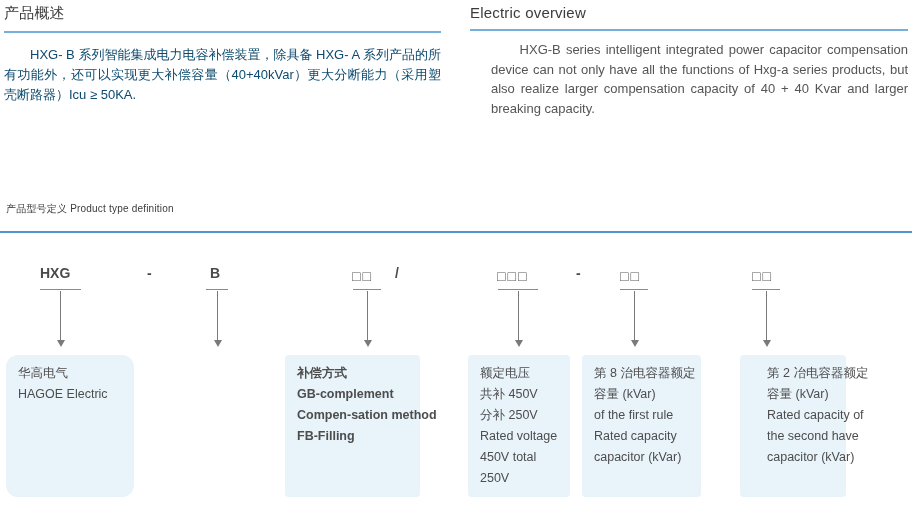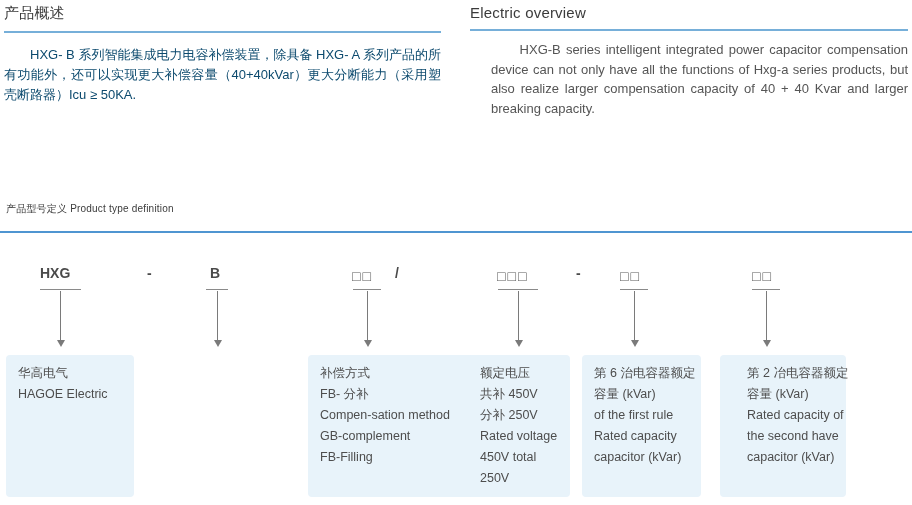--- a/index.html
+++ b/index.html
@@ -44,26 +44,26 @@
     position:absolute; top:106px; width:0; height:0;
     border-left:4px solid transparent; border-right:4px solid transparent;
     border-top:7px solid #7a7a7a;
   }
   .dbox {
     position:absolute; top:121px; height:142px;
     background:#e8f3fa; border-radius:4px;
     padding:8px 12px; color:#4d4d4d;
   }
   .dbox .ln { font-size:12.5px; line-height:21px; white-space:nowrap; }
-  .b1 { left:6px;   width:128px; }
+  .b1 { left:6px;   width:128px;border-radius:12px; }
   .b2 { left:145px; width:138px; }
-  .b3 { left:308px; width:170px; }
+  .b3 { left:285px; width:135px;font-weight:bold; }
   .b4 { left:468px; width:102px; }
   .b5 { left:582px; width:119px; }
-  .b6 { left:720px; width:126px;padding-left:27px; }
+  .b6 { left:740px; width:106px;padding-left:27px; }
   
   .x1l{left:60px}  .x1h{left:56.5px}
   .x2l{left:217px} .x2h{left:213.5px}
   .x3l{left:367px} .x3h{left:363.5px}
   .x4l{left:518px} .x4h{left:514.5px}
   .x5l{left:634px} .x5h{left:630.5px}
   .x6l{left:766px} .x6h{left:762.5px}
 </style>
 </head>
 <body>
@@ -118,37 +118,36 @@
       <div class="ahead x6h"></div>
 
     <div class="dbox b1">
       <div class="ln">华高电气</div>
       <div class="ln">HAGOE Electric</div>
     </div>
 
 
     <div class="dbox b3">
       <div class="ln">补偿方式</div>
-      <div class="ln">FB- 分补</div>
+      <div class="ln">GB-complement</div>
       <div class="ln">Compen-sation method</div>
-      <div class="ln">GB-complement</div>
       <div class="ln">FB-Filling</div>
     </div>
 
     <div class="dbox b4">
       <div class="ln">额定电压</div>
       <div class="ln">共补 450V</div>
       <div class="ln">分补 250V</div>
       <div class="ln">Rated voltage</div>
       <div class="ln">450V total</div>
       <div class="ln">250V</div>
     </div>
 
     <div class="dbox b5">
-      <div class="ln">第 6 治电容器额定</div>
+      <div class="ln">第 8 治电容器额定</div>
       <div class="ln">容量 (kVar)</div>
       <div class="ln">of the first rule</div>
       <div class="ln">Rated capacity</div>
       <div class="ln">capacitor (kVar)</div>
     </div>
 
     <div class="dbox b6">
       <div class="ln">第 2 冶电容器额定</div>
       <div class="ln">容量 (kVar)</div>
       <div class="ln">Rated capacity of</div>

